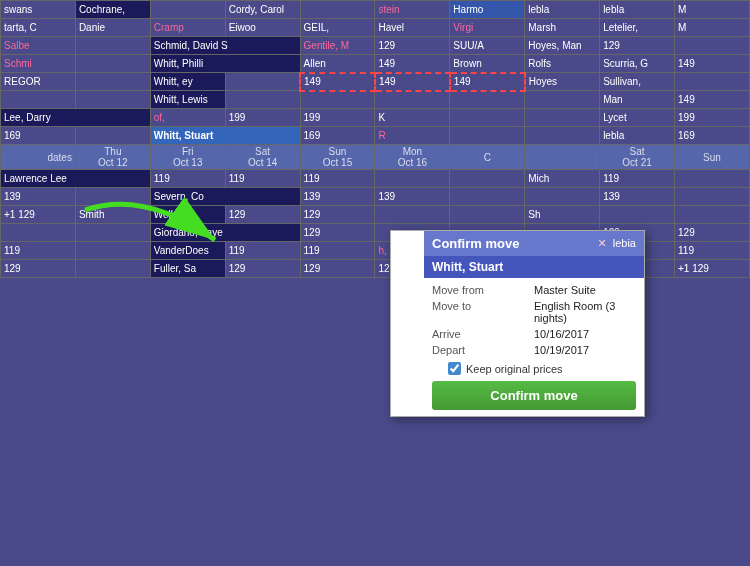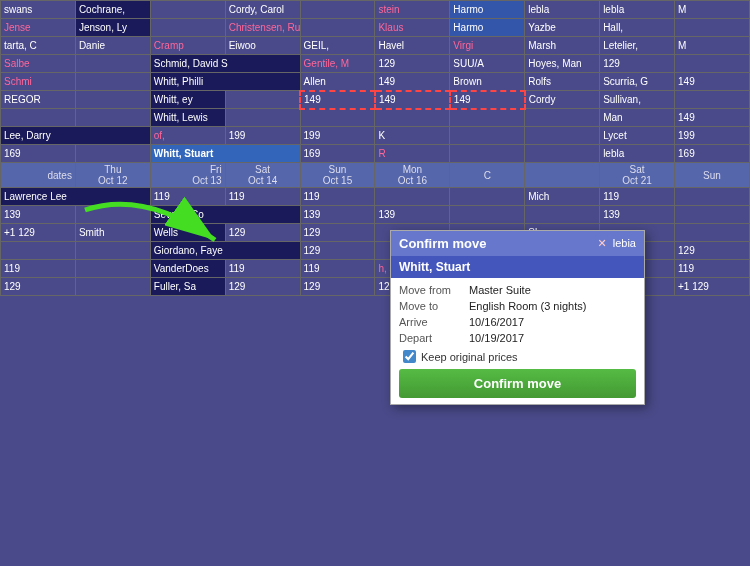--- a/index.html
+++ b/index.html
@@ -57,20 +57,21 @@
     .modal-overlay {
       position: absolute;
       top: 230px;
       left: 390px;
       width: 255px;
       background: #fff;
       border: 1px solid #aaa;
       box-shadow: 3px 3px 10px rgba(0,0,0,0.4);
       z-index: 20;
       font-size: 11px;
+      padding-left: 33px;
     }
     .modal-header {
       background: #6677cc;
       color: #fff;
       padding: 5px 8px;
       display: flex;
       justify-content: space-between;
       align-items: center;
     }
     .modal-header .title {
@@ -89,38 +90,39 @@
       font-weight: bold;
     }
     .modal-body {
       padding: 6px 8px;
       background: #fff;
     }
     .modal-row {
       display: flex;
       margin-bottom: 4px;
       align-items: baseline;
+      gap: 32px;
     }
     .modal-label {
       color: #555;
       width: 70px;
       flex-shrink: 0;
       font-size: 11px;
     }
     .modal-value {
       color: #222;
       font-size: 11px;
     }
     .modal-value.bold {
       font-weight: normal;
     }
     .modal-checkbox-row {
       display: flex;
       align-items: center;
-      margin: 6px 4px;
+      margin: 6px 16px;
     }
     .modal-checkbox-row input[type=checkbox] {
       margin-right: 5px;
       accent-color: #4488cc;
     }
     .modal-checkbox-label {
       color: #333;
       font-size: 11px;
     }
     .confirm-btn {
@@ -163,32 +165,20 @@
         <td></td>
         <td>Cordy, Carol</td>
         <td></td>
         <td class="highlight-pink">stein</td>
         <td class="medium-blue">Harmo</td>
         <td>lebla</td>
         <td>lebla</td>
         <td>M</td>
       </tr>
 
-      <tr>
-        <td class="highlight-pink">Jense</td>
-        <td class="dark-blue">Jenson, Ly</td>
-        <td></td>
-        <td class="highlight-pink">Christensen, Ru</td>
-        <td></td>
-        <td class="highlight-pink">Klaus</td>
-        <td class="medium-blue">Harmo</td>
-        <td>Yazbe</td>
-        <td>Hall,</td>
-        <td></td>
-      </tr>
 
       <tr>
         <td>tarta, C</td>
         <td>Danie</td>
         <td class="highlight-pink">Cramp</td>
         <td>Eiwoo</td>
         <td>GEIL,</td>
         <td>Havel</td>
         <td class="highlight-pink">Virgi</td>
         <td>Marsh</td>
@@ -221,21 +211,21 @@
       </tr>
 
       <tr>
         <td>REGOR</td>
         <td></td>
         <td class="dark-blue">Whitt, ey</td>
         <td></td>
         <td class="dashed-border">149</td>
         <td class="dashed-border">149</td>
         <td class="dashed-border">149</td>
-        <td>Cordy</td>
+        <td>Hoyes</td>
         <td>Sullivan,</td>
         <td></td>
       </tr>
 
       <tr>
         <td></td>
         <td></td>
         <td class="dark-blue">Whitt, Lewis</td>
         <td></td>
         <td></td>
@@ -266,21 +256,21 @@
         <td class="highlight-pink">R</td>
         <td></td>
         <td></td>
         <td>lebla</td>
         <td>169</td>
       </tr>
 
       <tr class="date-row">
         <td>dates</td>
         <td style="text-align:center;">Thu<br>Oct 12</td>
-        <td style="">Fri<br>Oct 13</td>
+        <td style="text-align:center;">Fri<br>Oct 13</td>
         <td style="text-align:center;">Sat<br>Oct 14</td>
         <td style="text-align:center;">Sun<br>Oct 15</td>
         <td style="text-align:center;">Mon<br>Oct 16</td>
         <td style="text-align:center;">C</td>
         <td></td>
         <td style="text-align:center;">Sat<br>Oct 21</td>
         <td style="text-align:center;">Sun</td>
       </tr>
 
       <tr>

